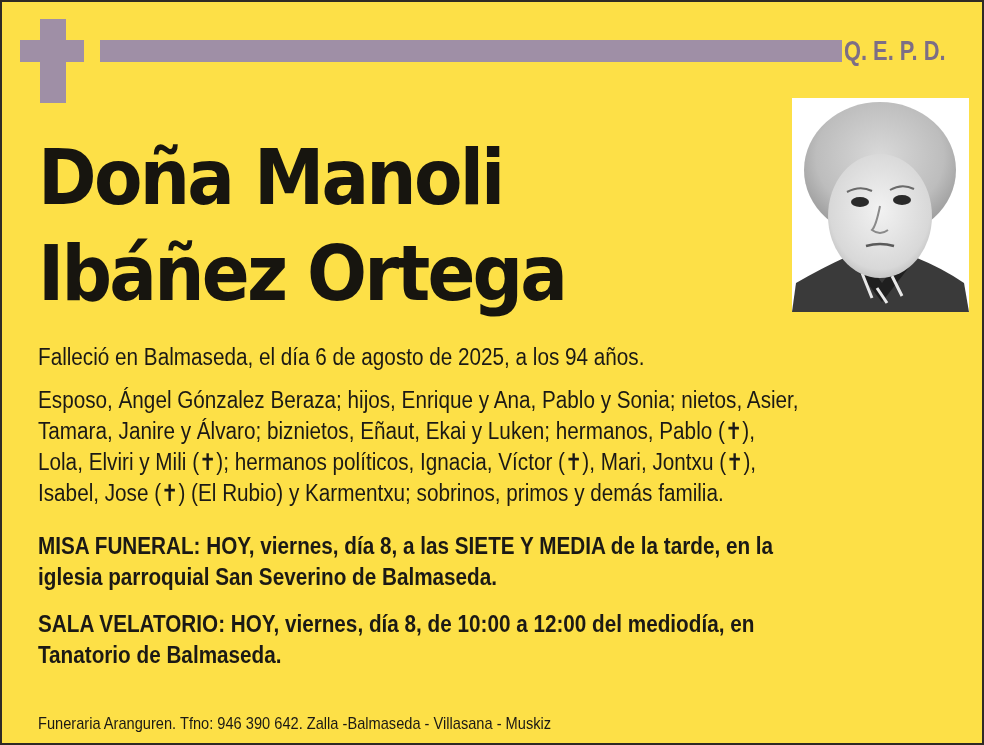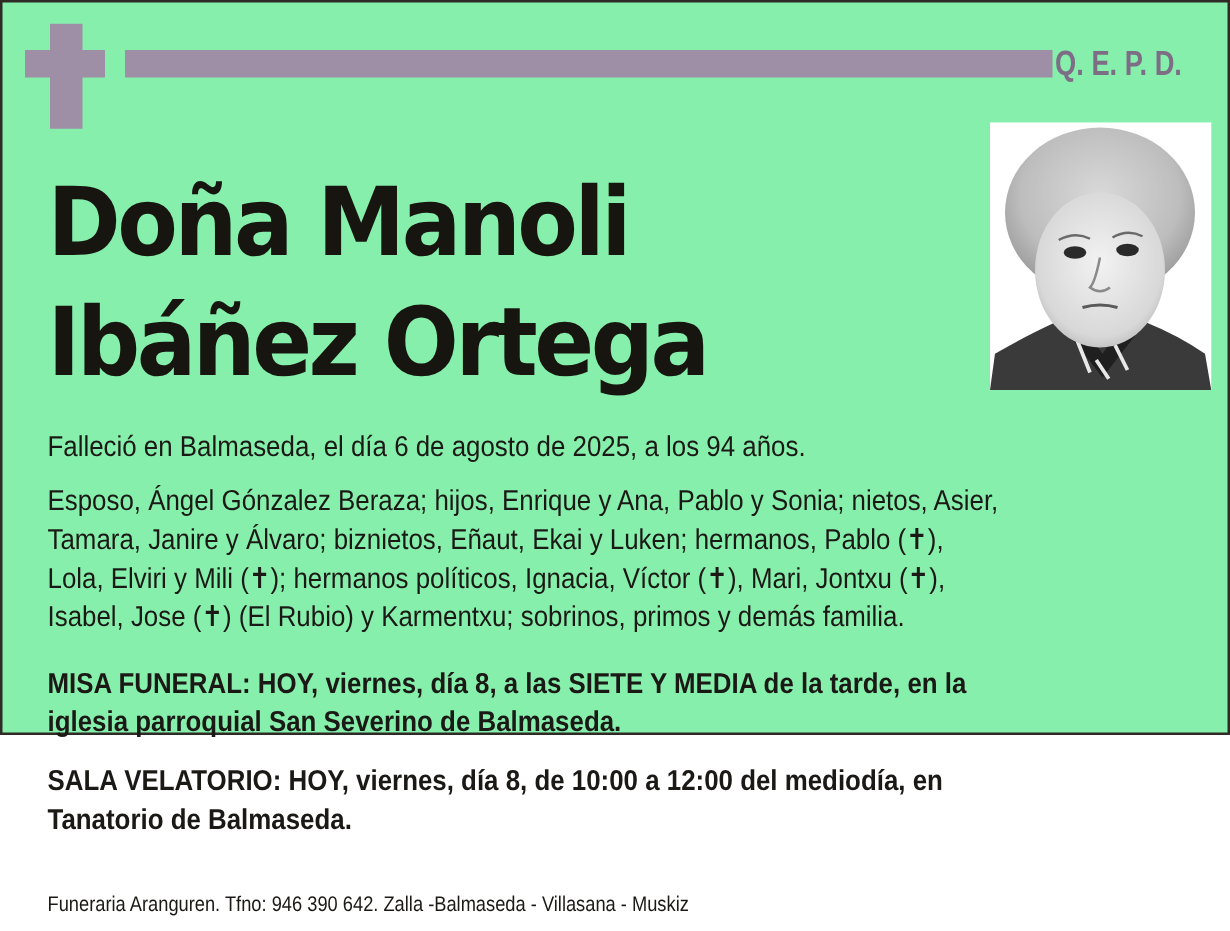--- a/index.html
+++ b/index.html
@@ -1,22 +1,22 @@
 <!DOCTYPE html>
 <html><head>
 <meta charset="utf-8">
 <style>
   * { margin: 0; padding: 0; box-sizing: border-box; }
   html, body { width: 984px; height: 745px; background: #ffffff; overflow: hidden; }
   body { font-family: "Liberation Sans", sans-serif; color: #1b1915; }
   .frame {
-    position: absolute; left: 0; top: 0; width: 984px; height: 588px;
+    position: absolute; left: 0; top: 0; width: 984px; height: 745px;
     border-top: 2px solid #2e2a25; border-left: 2px solid #2e2a25;
     border-right: 2px solid #2e2a25; border-bottom: 2px solid #2e2a25;
-    background: #86efac;
+    background: #fde047;
   }
   .cross-v { position: absolute; left: 38px; top: 17px; width: 26px; height: 84px; background: #9f8fa6; }
   .cross-h { position: absolute; left: 18px; top: 38px; width: 64px; height: 22px; background: #9f8fa6; }
   .rule { position: absolute; left: 98px; top: 38px; width: 742px; height: 22px; background: #9f8fa6; }
   .qepd {
     position: absolute; left: 842px; top: 33px; height: 32px;
     font-family: "Liberation Sans", sans-serif; font-weight: bold; font-size: 28px;
     color: #7d6e86; letter-spacing: 0px; line-height: 32px;
     transform: scaleX(0.78); transform-origin: left center; white-space: nowrap;
   }

